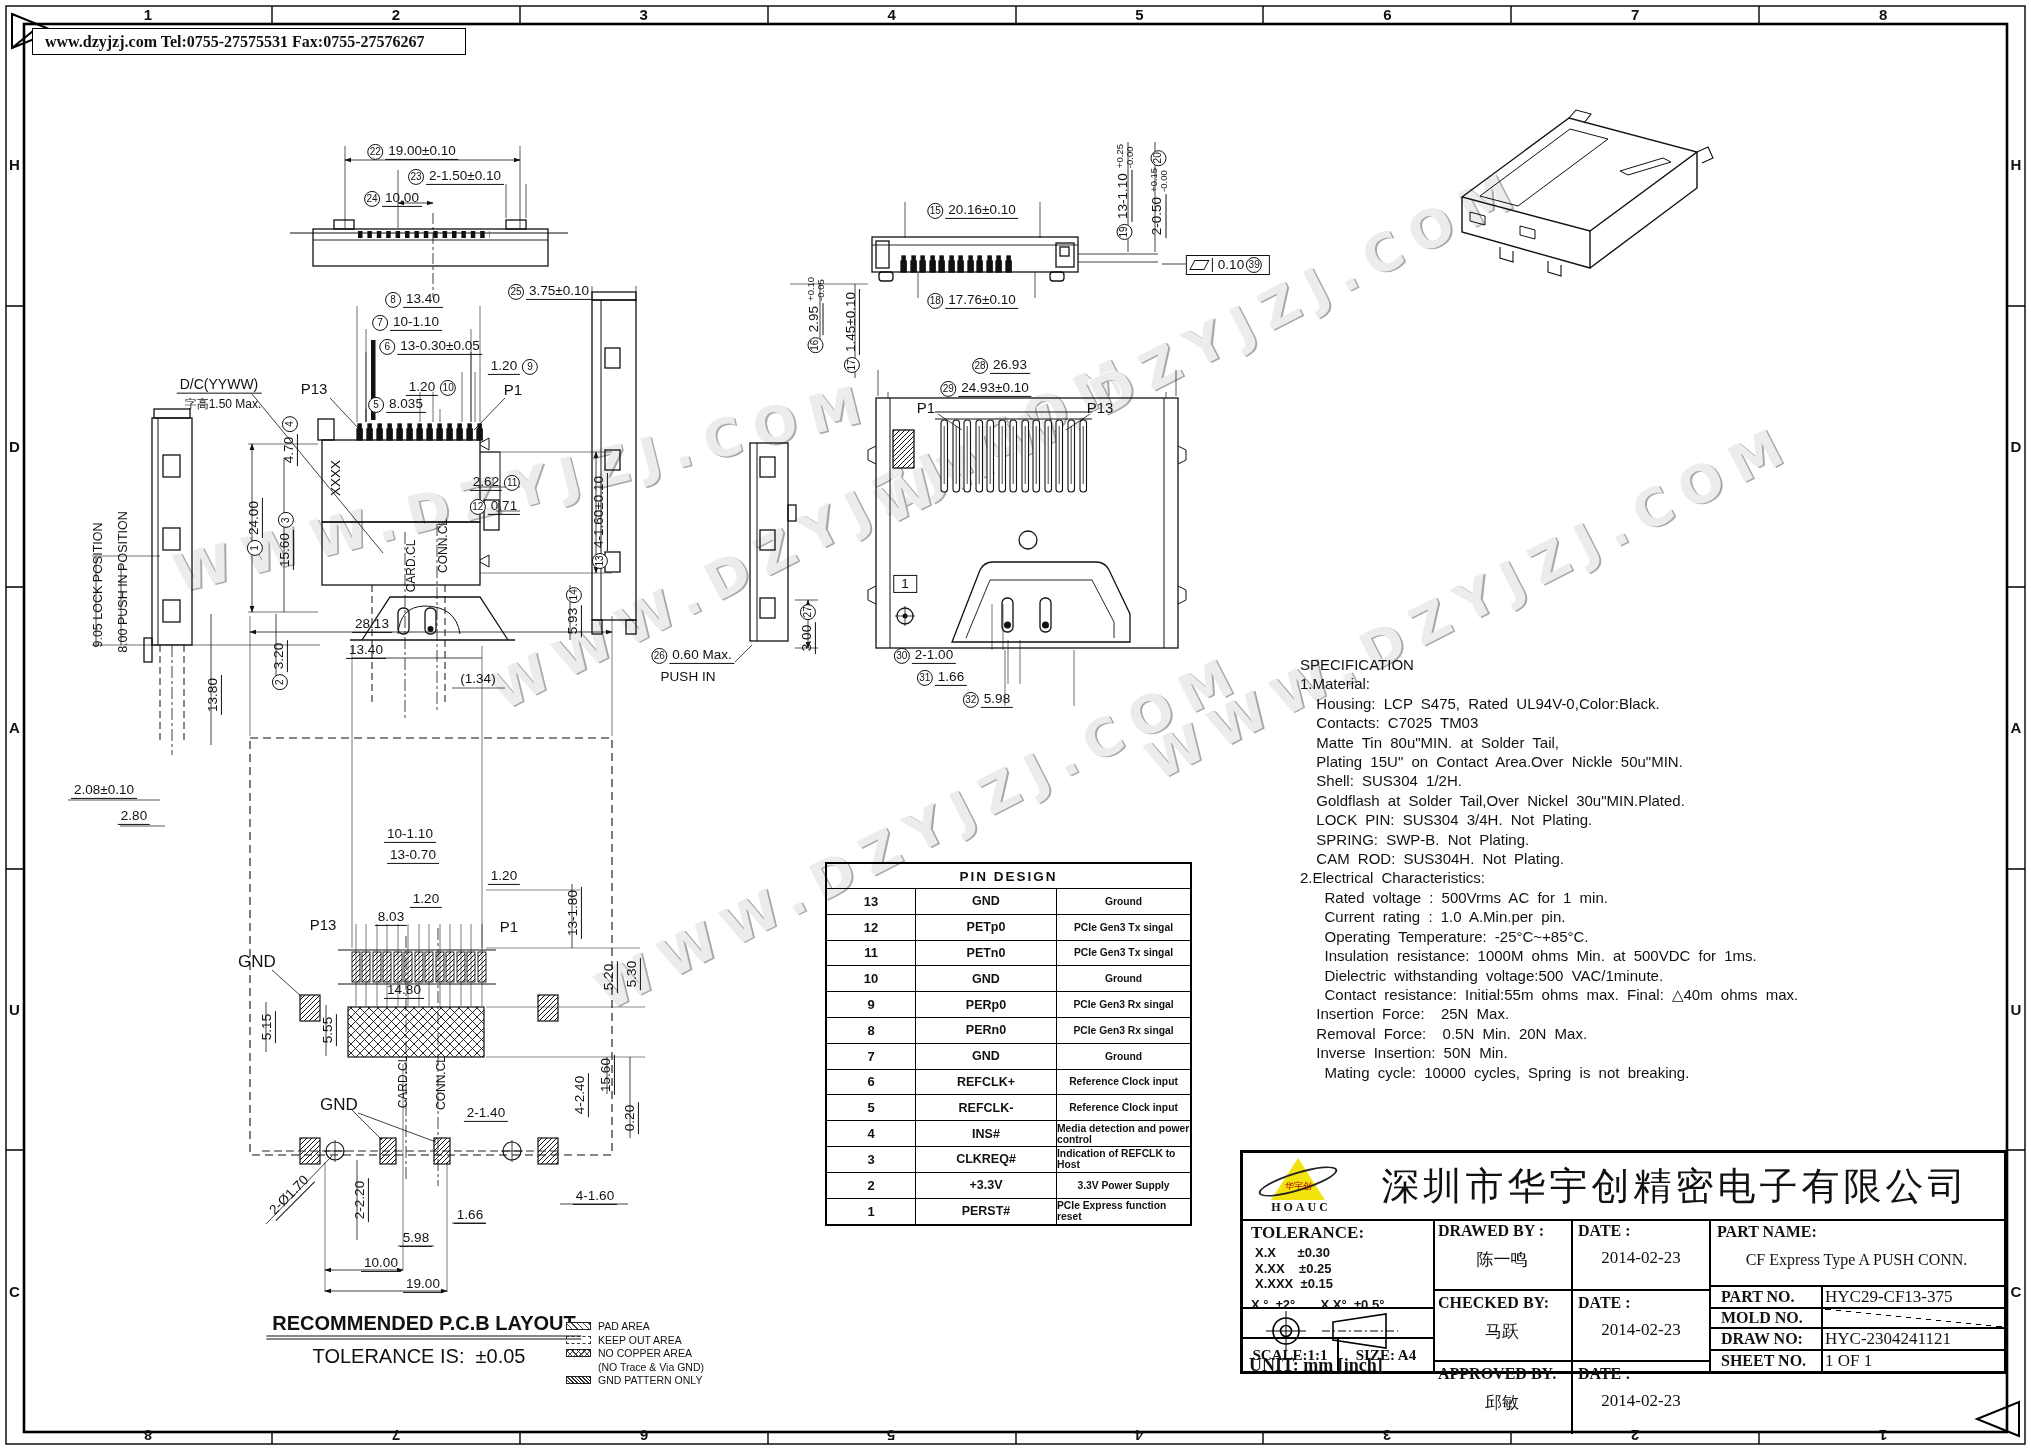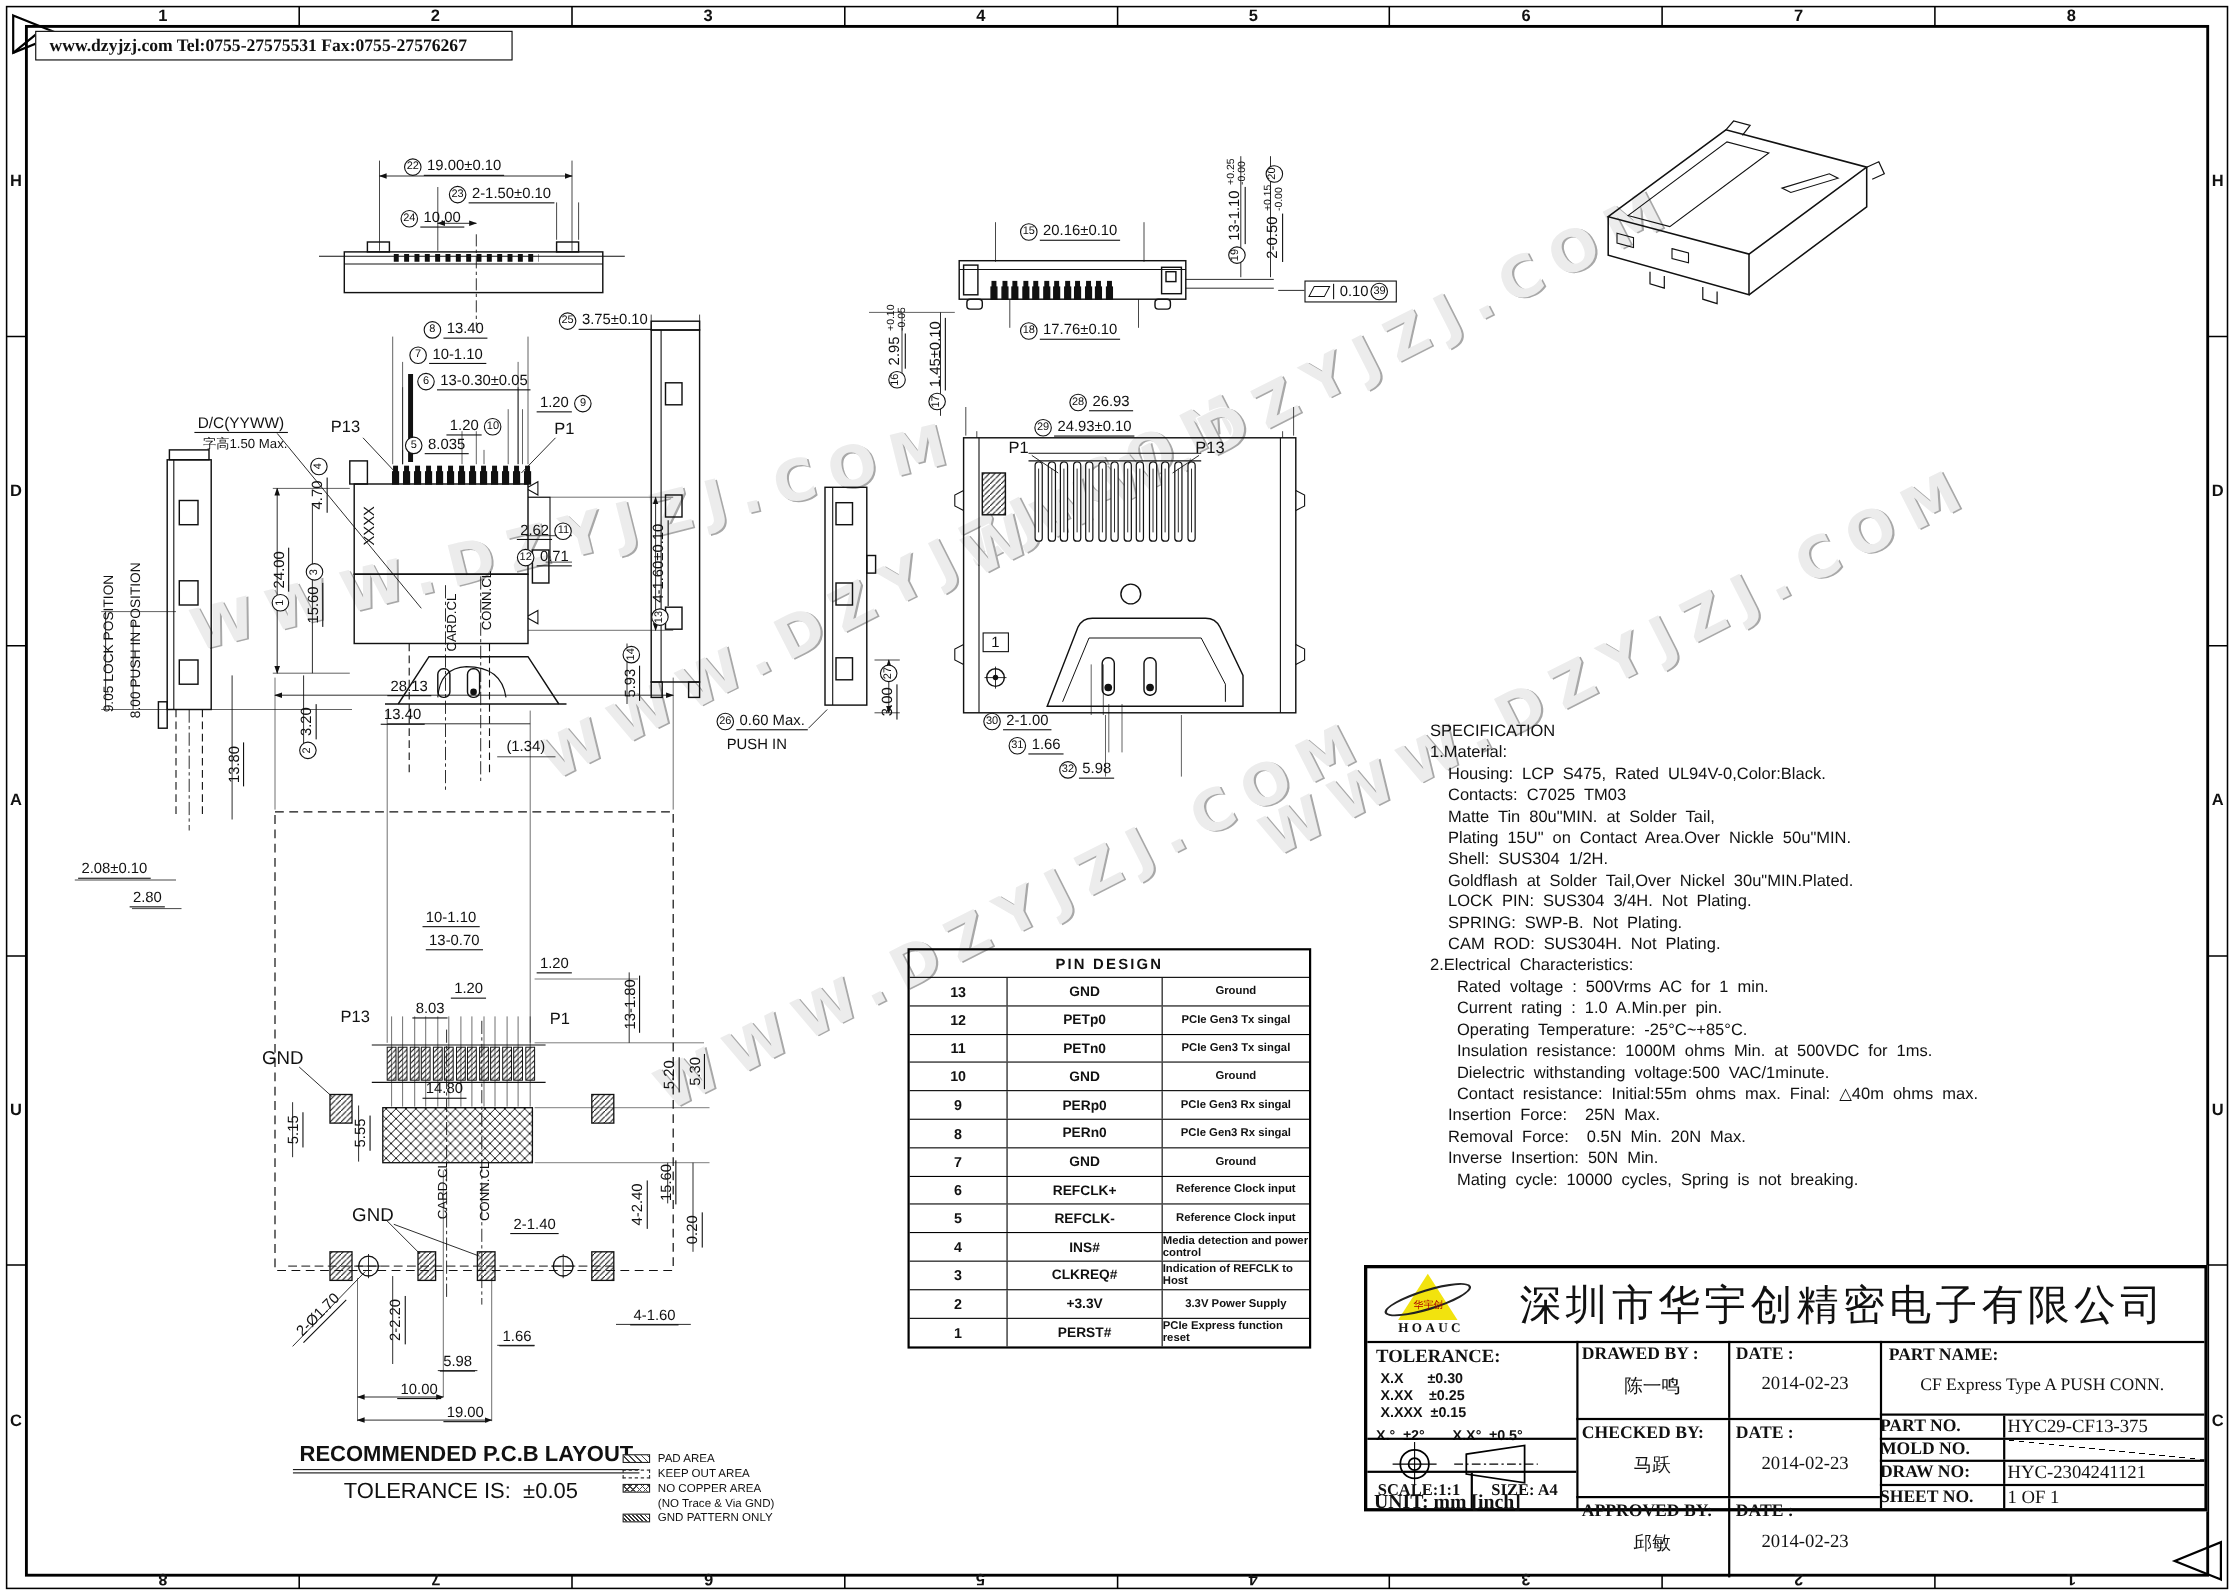--- a/index.html
+++ b/index.html
@@ -110,21 +110,21 @@
   .tb-pc{width:140px;border-right:2px solid #000;padding:3px 5px;box-sizing:border-box;}
   .tb-dc{flex:1;padding:3px 5px;box-sizing:border-box;}
   .tb-lab{font:bold 16px "Liberation Serif",serif;}
   .tb-val{text-align:center;font:17px "Liberation Serif",serif;margin-top:8px;}
   .tb-right{position:absolute;left:466px;top:66px;right:0;bottom:0;display:flex;flex-direction:column;}
   .tb-pn{height:72px;border-bottom:2px solid #000;padding:4px 8px;box-sizing:border-box;}
   .tb-pnv{text-align:center;font:16px "Liberation Serif",serif;margin-top:10px;}
   .tb-kv{flex:1;display:flex;border-bottom:2px solid #000;box-sizing:border-box;}
   .tb-right .tb-kv:last-child{border-bottom:none;}
   .tb-k{width:114px;border-right:2px solid #000;display:flex;align-items:center;
-        padding-left:0;font:bold 16px "Liberation Serif",serif;box-sizing:border-box;}
+        padding-left:12px;font:bold 16px "Liberation Serif",serif;box-sizing:border-box;}
   .tb-v{flex:1;display:flex;align-items:center;padding-left:2px;
         font:17px "Liberation Serif",serif;position:relative;}
   .tb-v.diag{background:linear-gradient(to top right,transparent 49.3%,#000 49.3%,#000 50.7%,transparent 50.7%);}
 </style>
 </head>
 <body>
 
 <div id="sheet">
 
   <div class="wm w1">WWW.DZYJZJ.COM</div>

